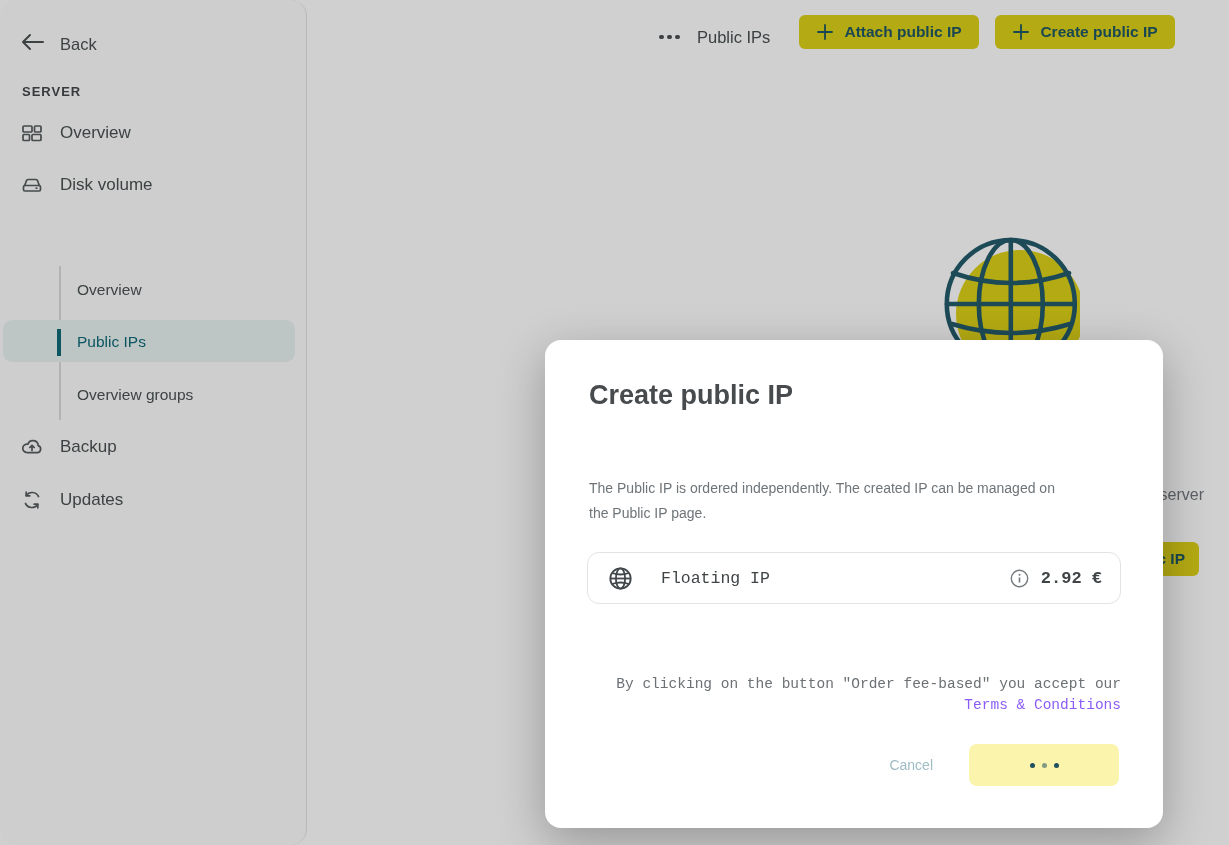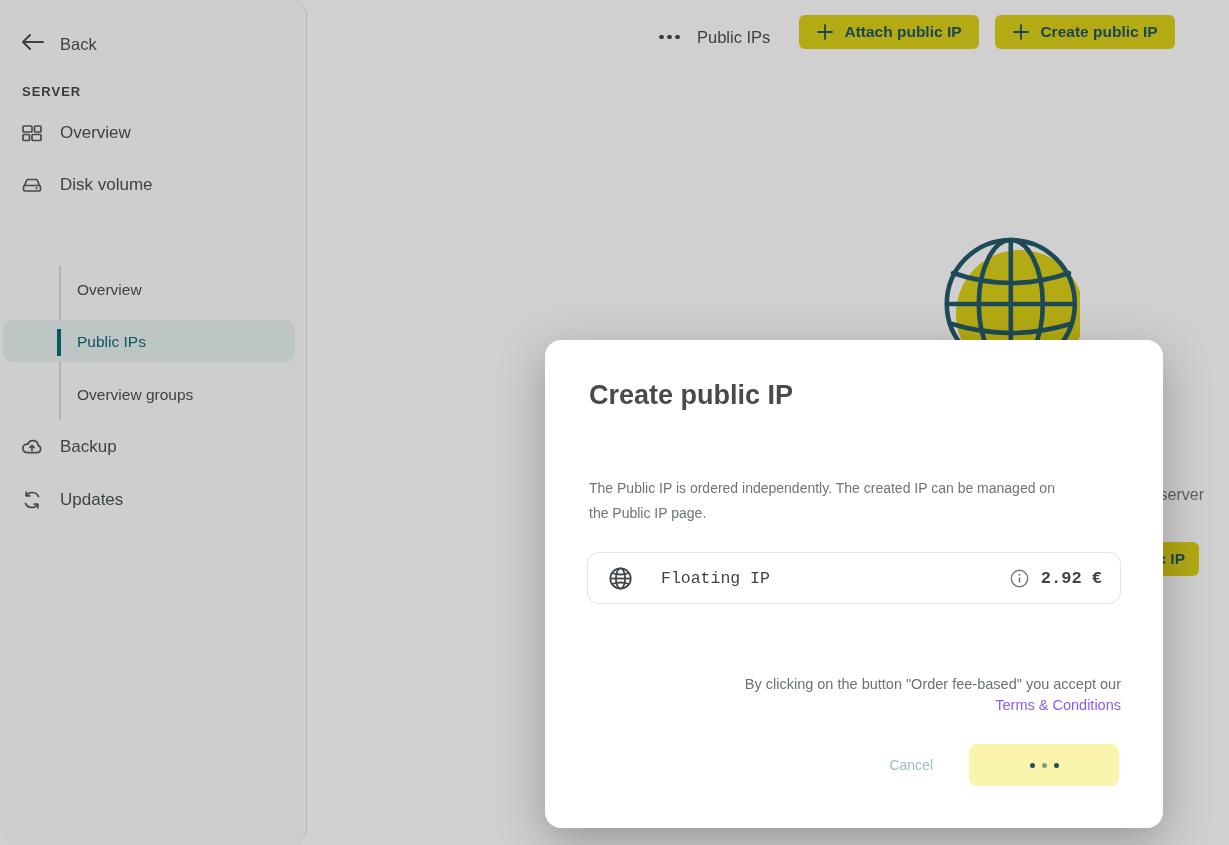--- a/index.html
+++ b/index.html
@@ -48,21 +48,21 @@
 
   
   .modal { position:absolute; left:545px; top:340px; width:618px; height:488px; background:#ffffff; border-radius:16px; box-shadow:0 14px 48px rgba(0,0,0,0.28); }
   .m-title { position:absolute; left:44px; top:40px; font-size:27px; font-weight:700; color:#474b4d; }
   .m-desc { position:absolute; left:44px; top:136px; width:535px; font-size:14px; line-height:25px; color:#6e7478; white-space:pre-line; }
   .m-card { position:absolute; left:42px; right:42px; top:212px; height:52px; border:1px solid #e3e3e3; border-radius:12px; display:flex; align-items:center; padding:0 18px 0 20px; cursor:pointer; background:#fff;font-family:Liberation Mono, monospace; }
   .m-card .glb { flex:none; margin-right:28px; display:flex; }
   .m-card .opt-label { font-size:16.5px; color:#3f4446; }
   .m-card .price-wrap { margin-left:auto; display:flex; align-items:flex-end; gap:12px; }
   .m-card .price { font-size:17px; font-weight:700; color:#3f4446; }
-  .m-note { position:absolute; right:42px; top:334px; text-align:right; font-size:14.5px; line-height:21px; color:#6b7174; }
+  .m-note { position:absolute; right:42px; top:334px; text-align:right; font-size:14.5px; line-height:21px; color:#6b7174;font-family:Liberation Mono, monospace; }
   .m-terms { color:#8b5cf6; cursor:pointer; }
   .m-actions { position:absolute; right:44px; top:404px; display:flex; align-items:center; gap:36px; }
   .m-cancel { background:none; border:none; font-family:"Liberation Sans",sans-serif; font-size:14px; color:#9fbcc4; cursor:pointer; }
   .m-order { width:150px; height:42px; border:none; border-radius:8px; background:#fbf4ad; display:flex; align-items:center; justify-content:center; gap:7px; cursor:pointer; }
   .m-order i { width:5px; height:5px; border-radius:50%; background:#1e505e; }
   .m-order i.mid { opacity:0.55; }
 </style>
 </head>
 <body>
 

